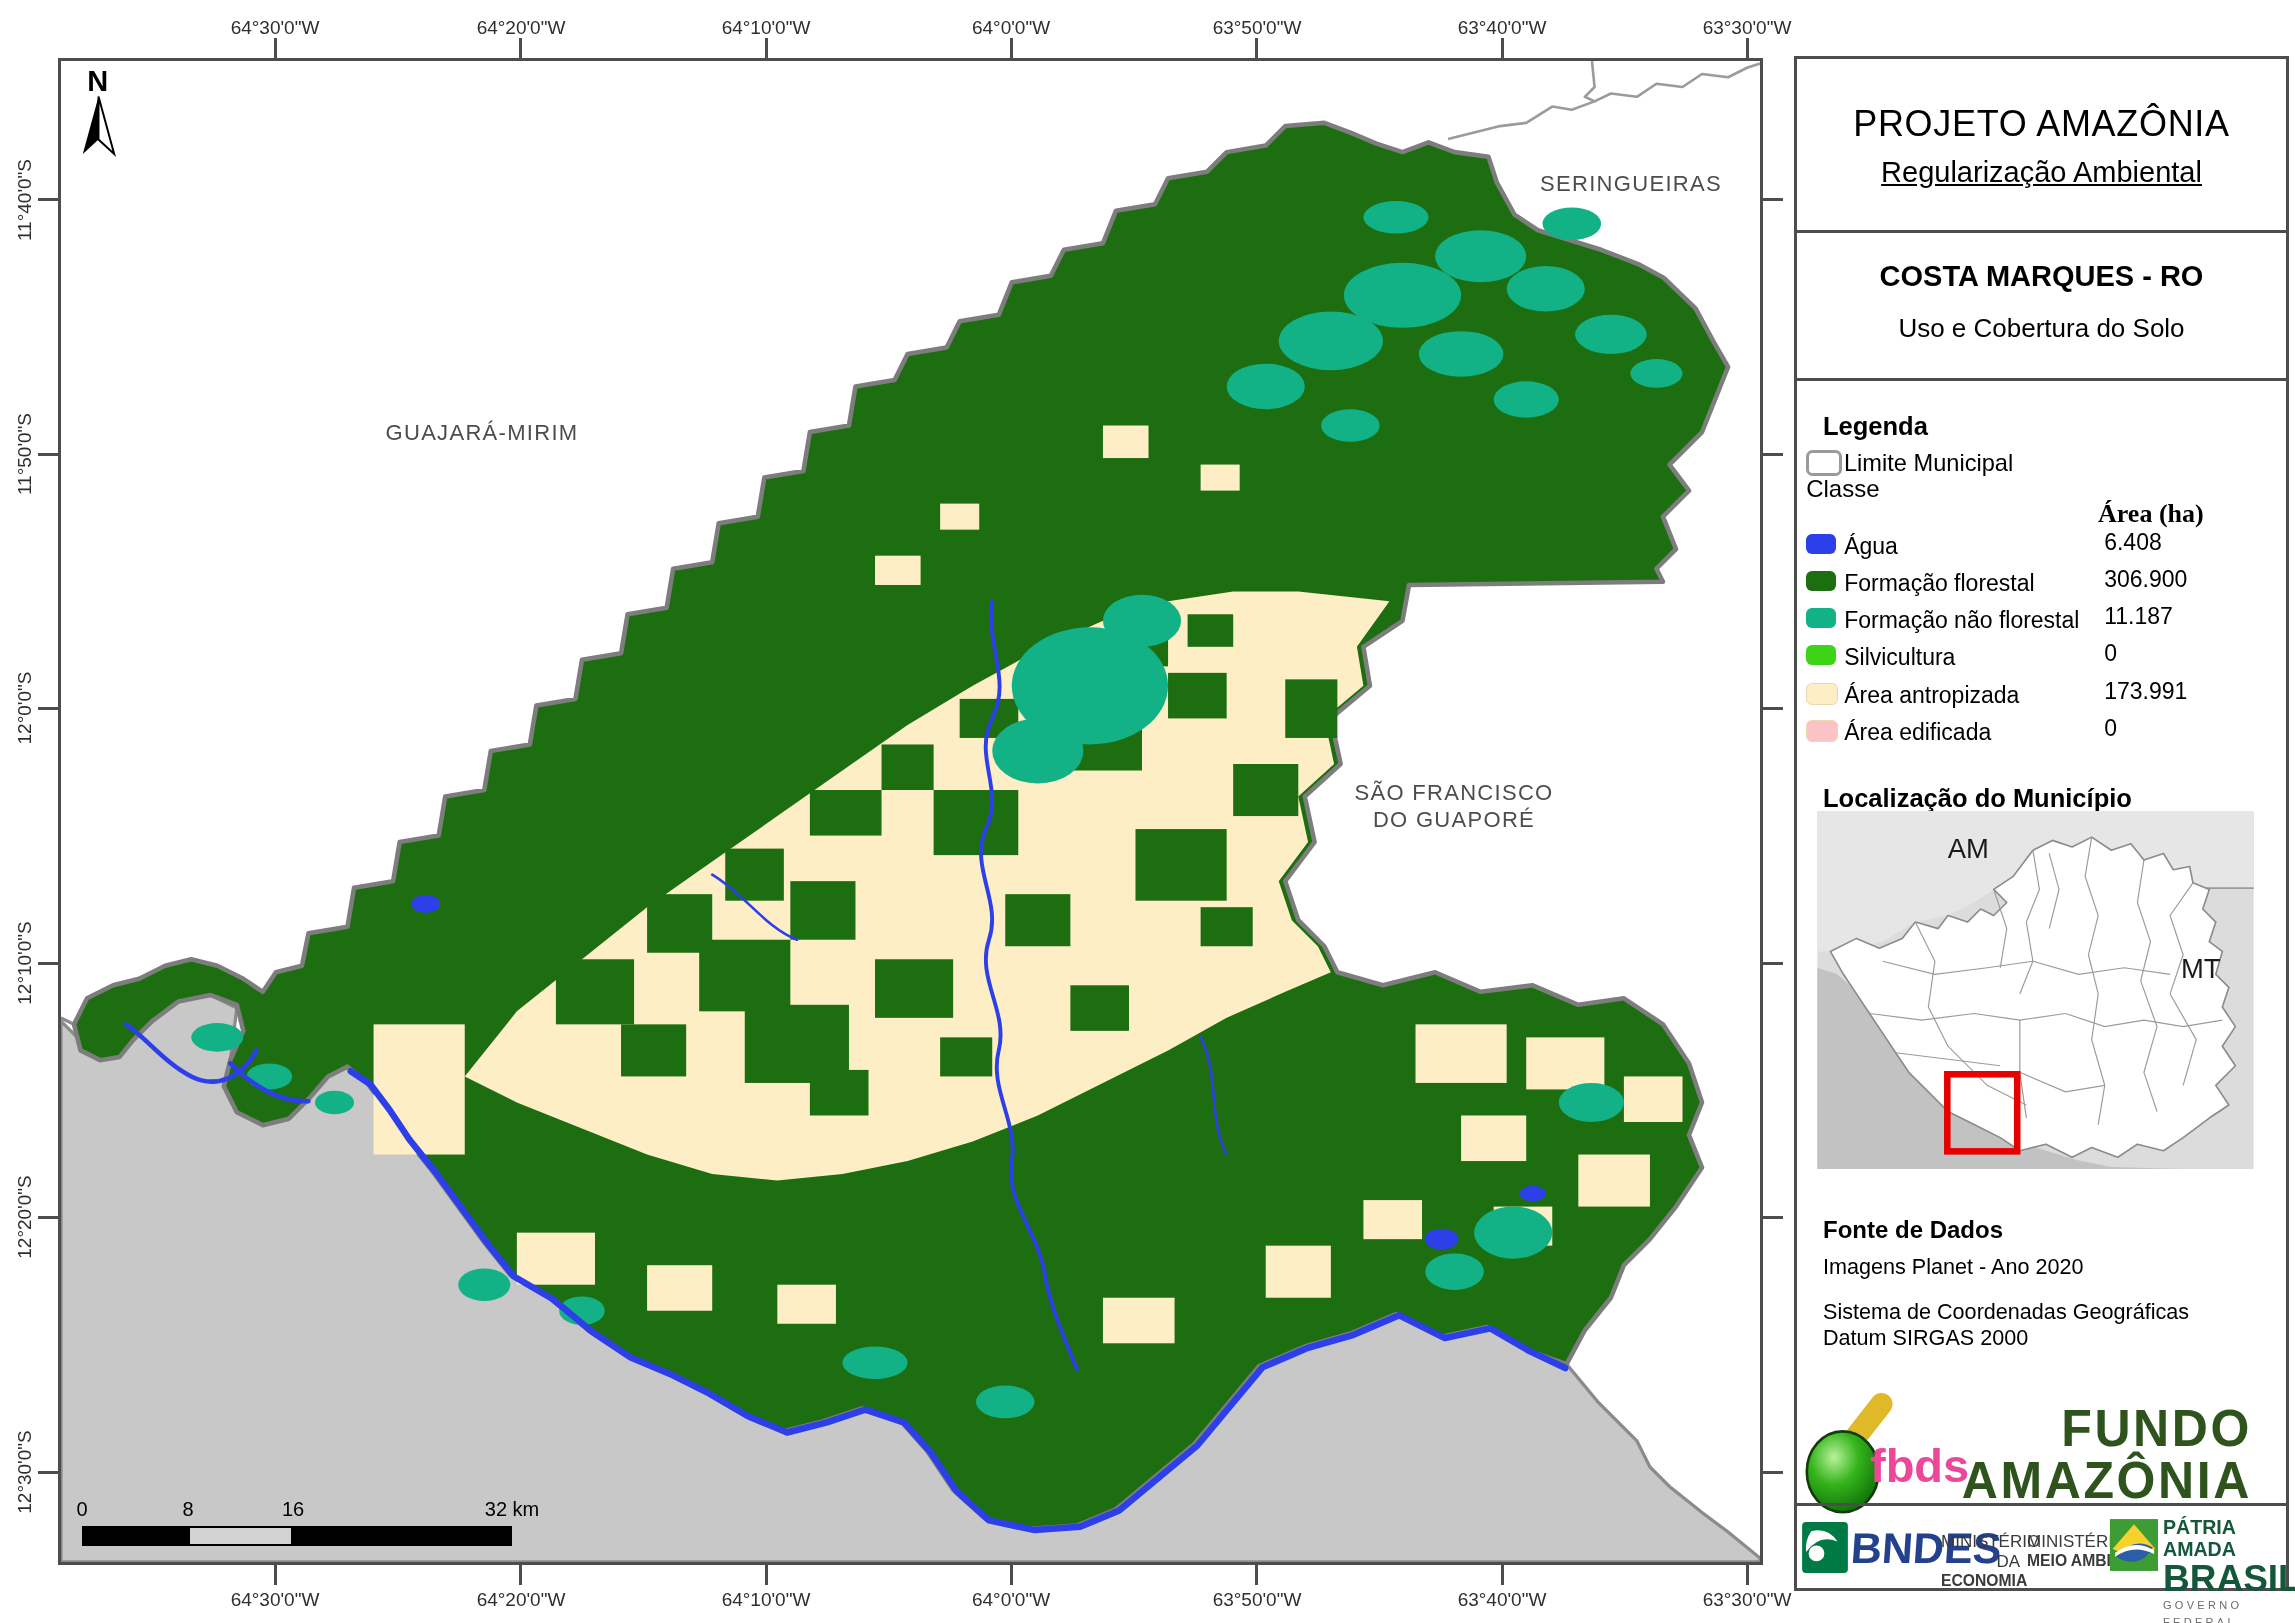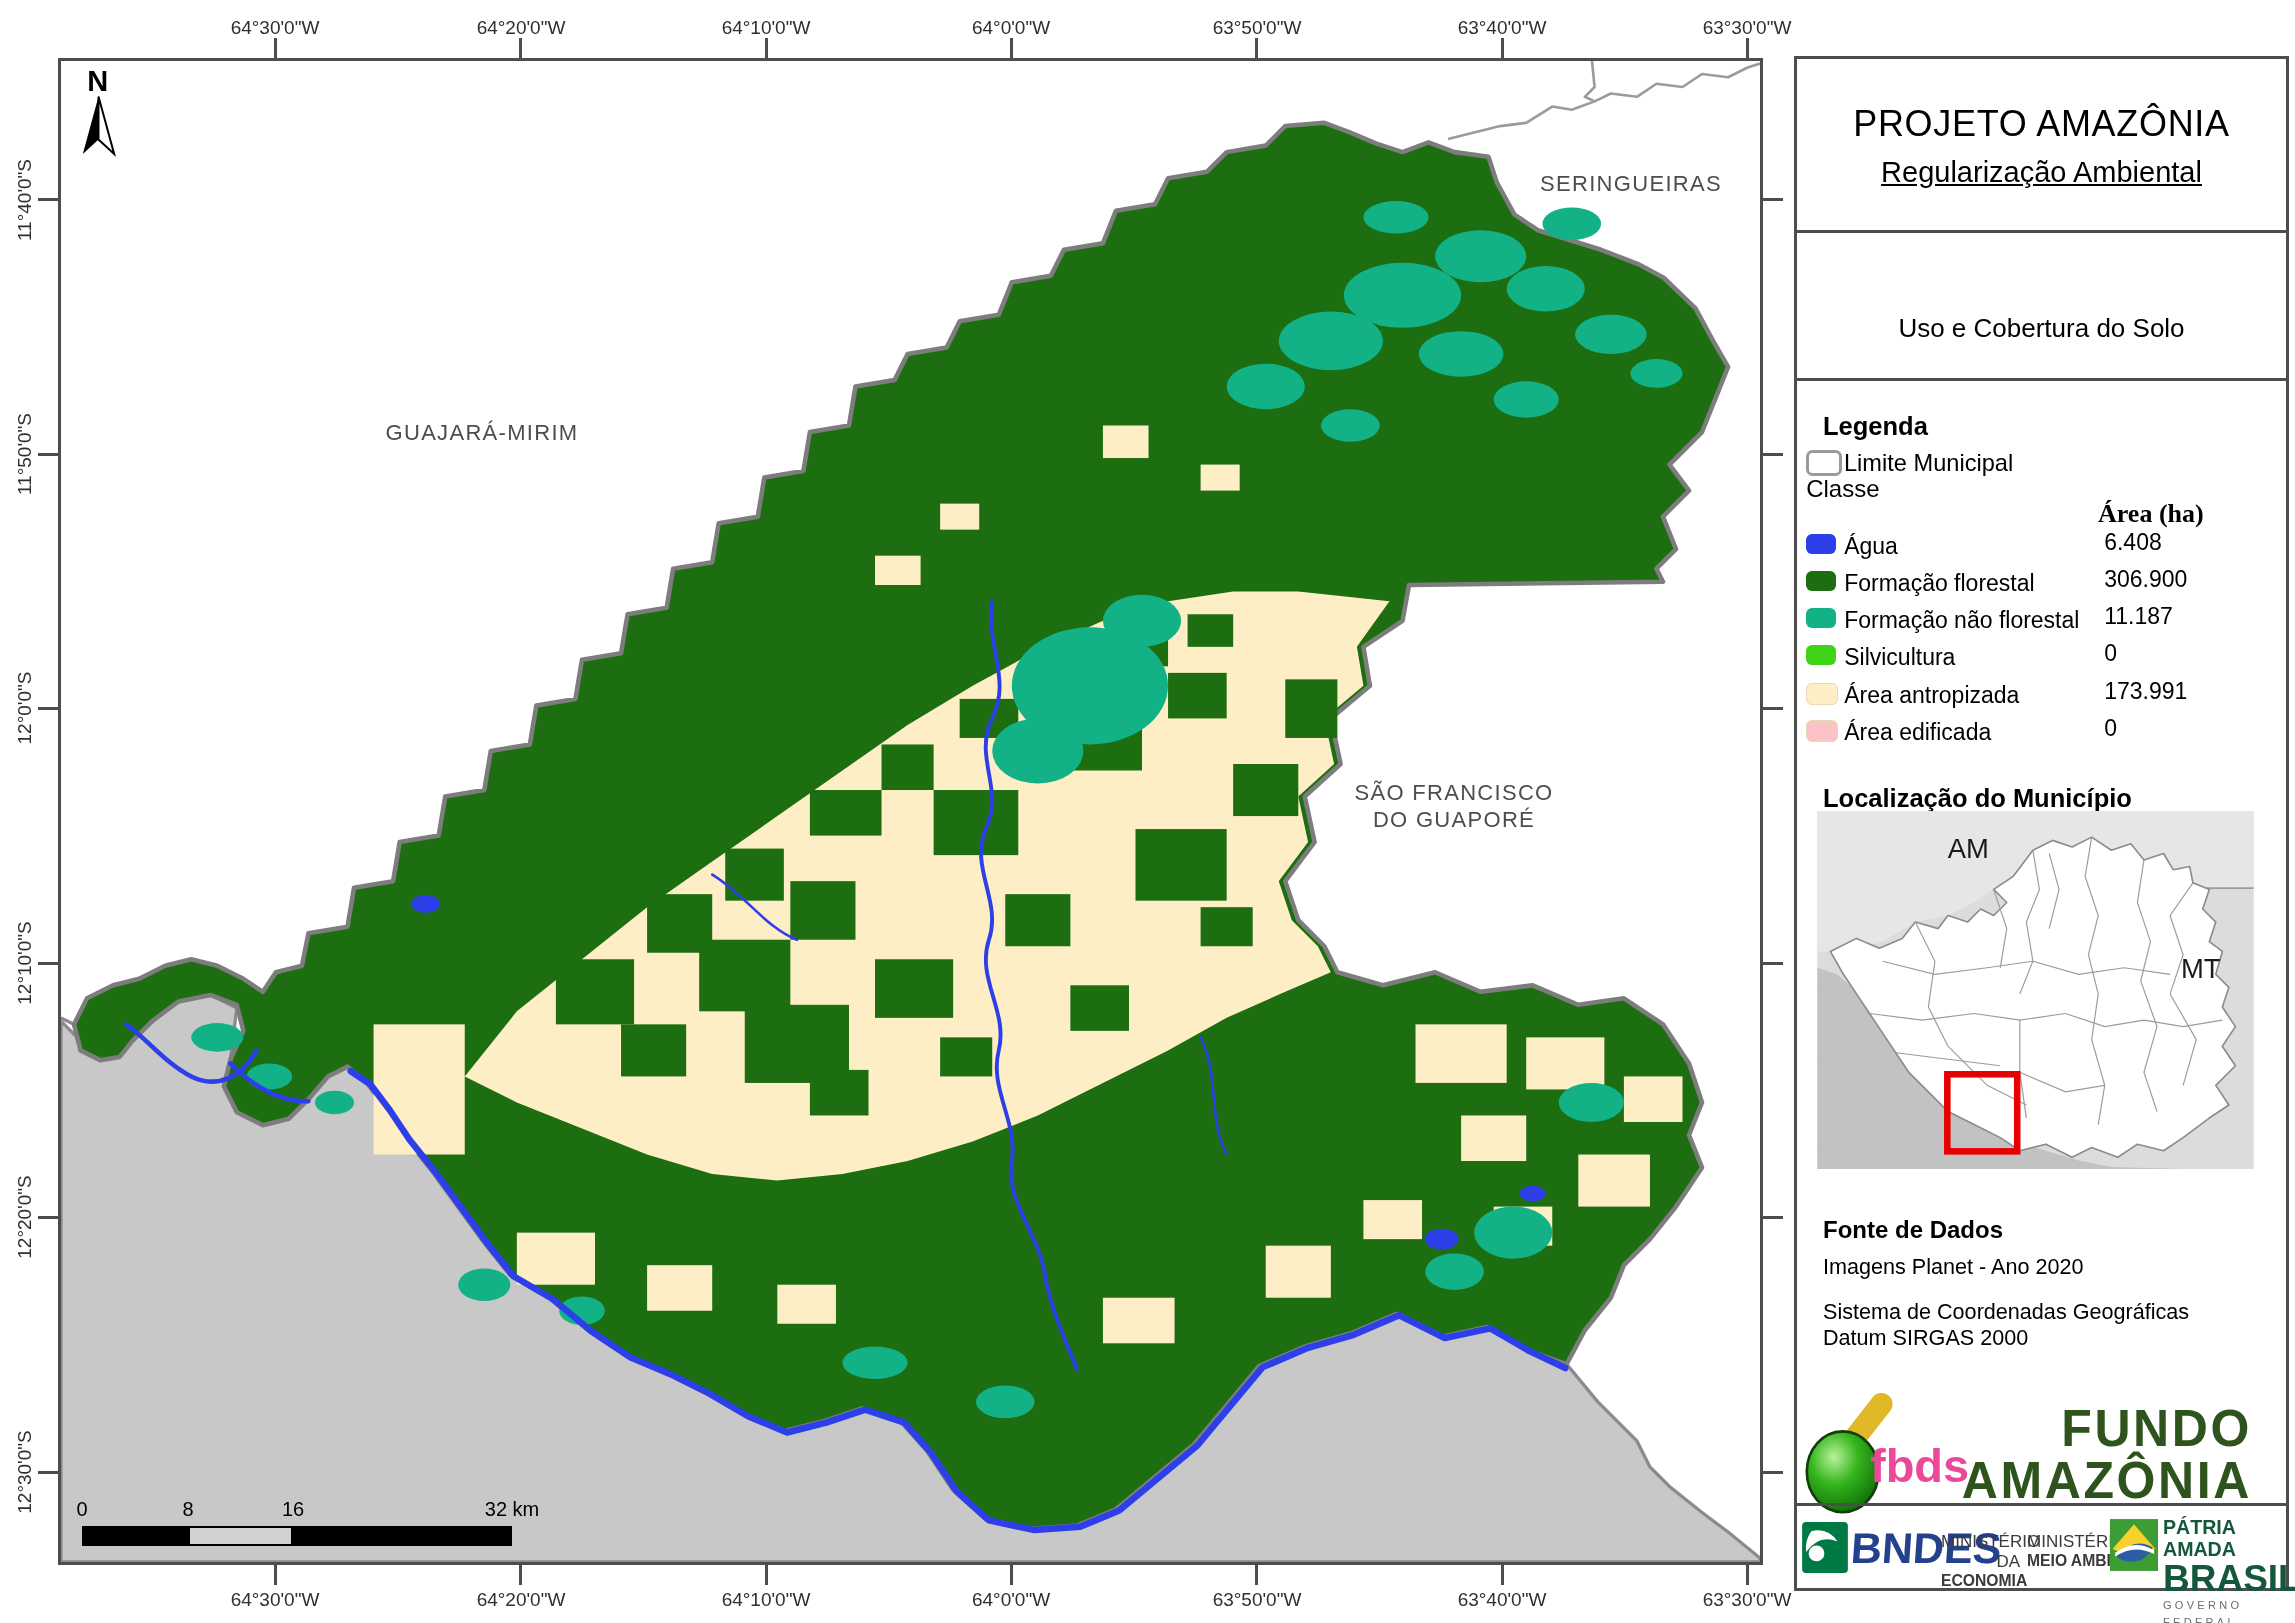--- a/index.html
+++ b/index.html
@@ -271,20 +271,21 @@
       <div class="lat-label" style="left: 25px; top: 1217px;">12°20'0"S</div>
       <div class="tick" style="left: 38px; top: 1471px; width: 19.6px; height: 2.6px;"></div>
       <div class="tick" style="left: 1763px; top: 1471px; width: 19.6px; height: 2.6px;"></div>
       <div class="lat-label" style="left: 25px; top: 1472px;">12°30'0"S</div>
     </div>
 
   <div class="abs" id="panel">
     <div class="abs center" id="p-title">PROJETO AMAZÔNIA</div>
     <div class="abs center" id="p-sub">Regularização Ambiental</div>
     <div class="divider" style="top:171px;"></div>
+    <div class="abs center" id="p-muni">COSTA MARQUES - RO</div>
     <div class="abs center" id="p-subject">Uso e Cobertura do Solo</div>
     <div class="divider" style="top:319px;"></div>
 
     <div class="abs h-bold" id="legend-head">Legenda</div>
     <div class="abs" id="limite-sw"></div>
     <div class="abs" id="limite-lb">Limite Municipal</div>
     <div class="abs" id="classe-h">Classe</div>
     <div class="abs" id="area-h">Área (ha)</div>
     <div id="legend-rows">
         <div class="lg-row" style="top: 474px;">

